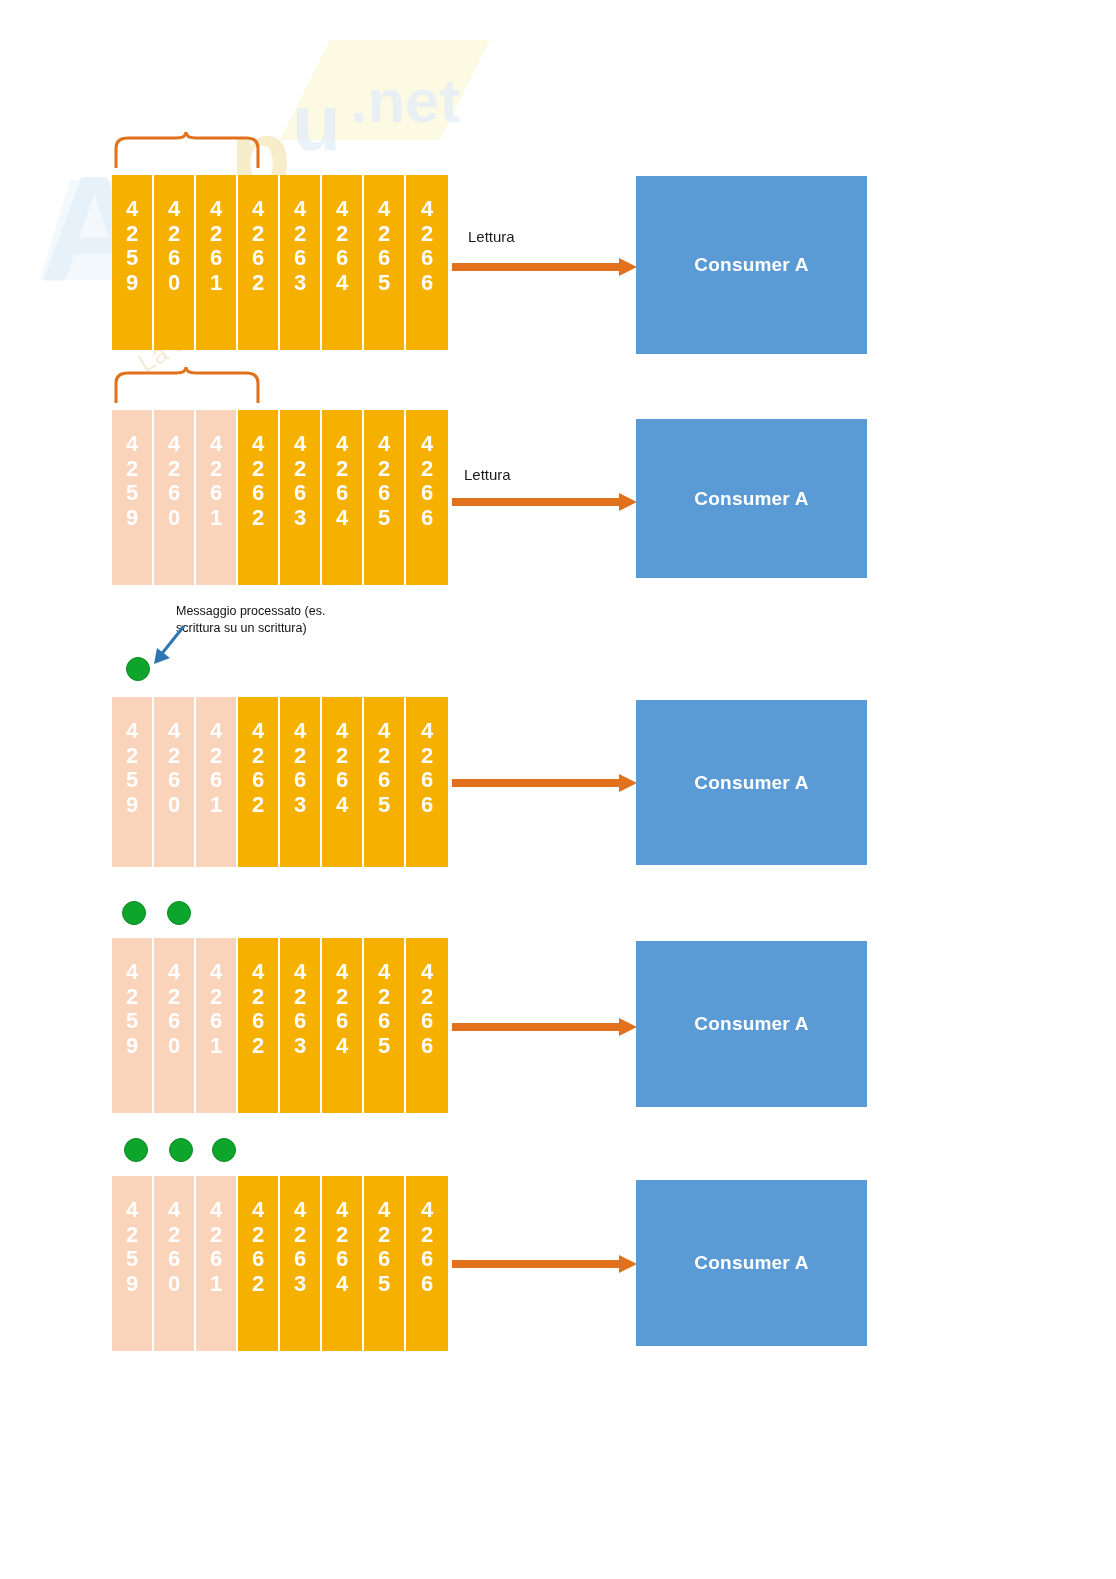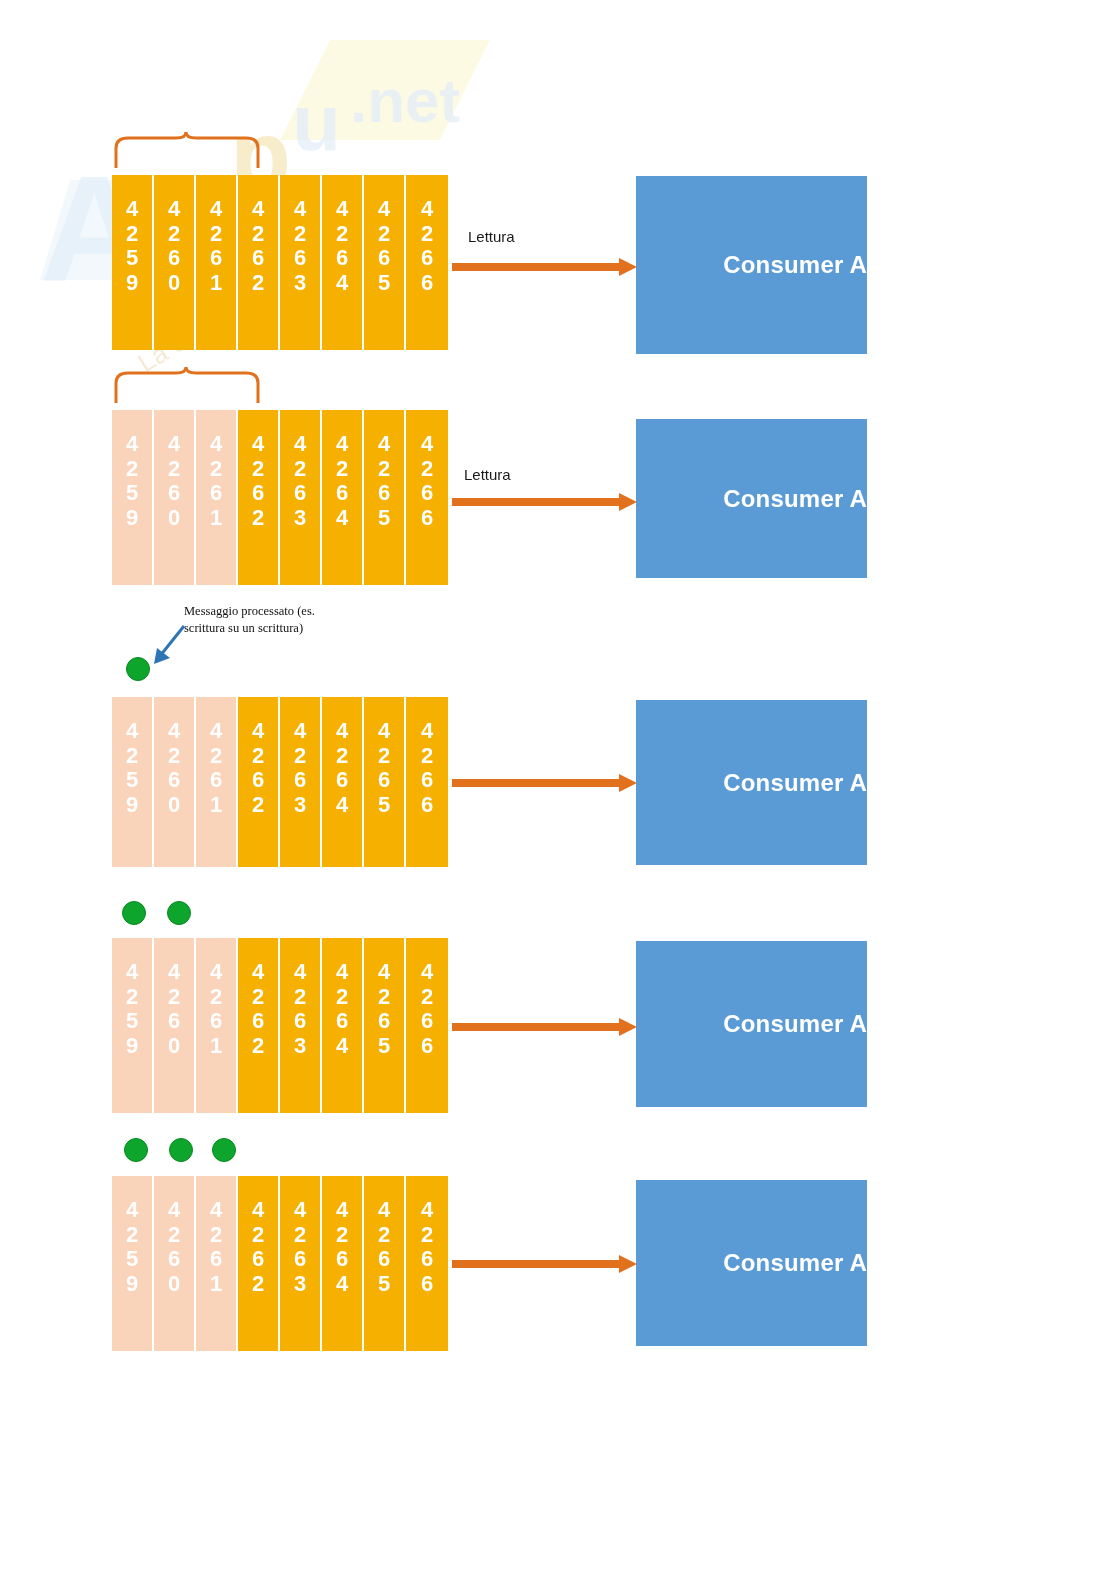--- a/index.html
+++ b/index.html
@@ -65,24 +65,24 @@
     border-right: 2px solid #ffffff;
   }
   .cell span { display: block; }
 
   
   .consumer {
     position: absolute;
     background: #5B9BD5;
     color: #ffffff;
     font-weight: bold;
-    font-size: 24px;
+    font-size: 19px;
     display: flex;
     align-items: center;
-    justify-content: flex-end;
+    justify-content: center;
     letter-spacing: .2px;
   }
 
   
   .arrow {
     position: absolute;
     height: 18px;
   }
   .arrow .shaft {
     position: absolute;
@@ -287,21 +287,21 @@
     <div class="arrow" style="left:452px; top:493px; width:185px;">
       <div class="shaft" style="width:167px;"></div>
       <div class="head" style="left:167px;"></div>
     </div>
 
     <div class="consumer" style="left:636px; top:419px; width:231px; height:159px;">
       <span>Consumer A</span>
     </div>
   </div>
 
-  <div class="note" style="left:184px; top:603px;font-family:Liberation Serif, serif;">
+  <div class="note" style="left:176px; top:603px;">
     <span>Messaggio processato (es.</span><br>
     <span>scrittura su un scrittura)</span>
   </div>
 
   <svg class="note-arrow" style="left:148px; top:622px; width:42px; height:46px;" viewBox="0 0 42 46">
     <path d="M36,4 L12,34" stroke="#2E75B6" stroke-width="3" fill="none"></path>
     <polygon points="6,42 9,26 22,36" fill="#2E75B6"></polygon>
   </svg>
 
   <div class="row">

